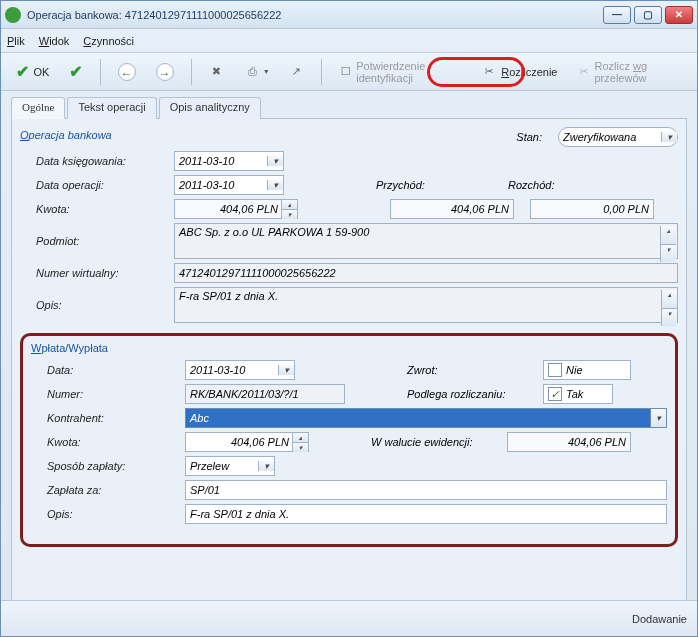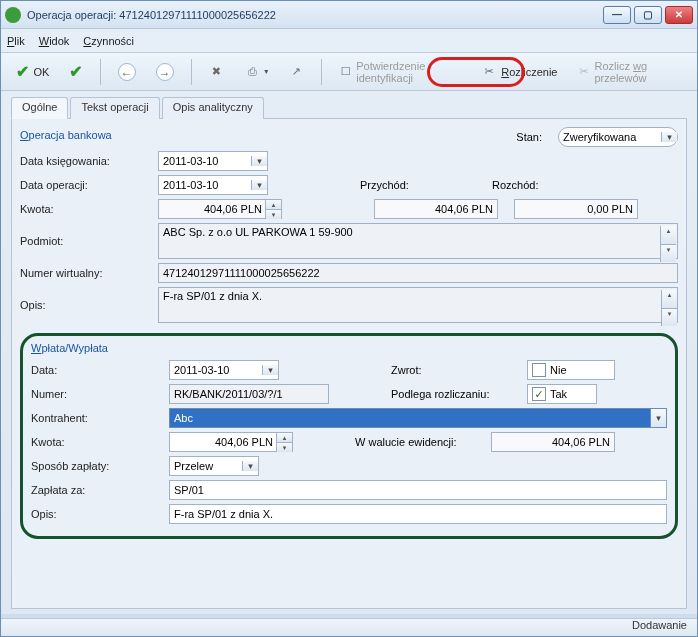--- a/index.html
+++ b/index.html
@@ -17,56 +17,56 @@
   .sep { width:1px; height:26px; background:#b0c0d0; margin:0 4px; }
   .tbtn { height:26px; display:flex; align-items:center; padding:0 6px; border:1px solid transparent; border-radius:3px; color:#2a2a2a; gap:4px; }
   .tbtn.disabled { color:#9a9a9a; }
   .ok-icon { color:#2d9a2d; font-size:16px; font-weight:bold; }
   .nav-icon { width:18px;height:18px;border:1px solid #9fb8d0;border-radius:50%;display:flex;align-items:center;justify-content:center;font-size:12px;color:#3a7a3a;background:#fefefe; }
   .tool-icon { width:16px;height:16px;display:flex;align-items:center;justify-content:center;color:#6a6a6a; }
   .highlight-oval { position:absolute; border:3px solid #d81e1e; border-radius:22px; pointer-events:none; }
   .client { padding: 6px 10px 4px 10px; background: linear-gradient(#e4ecf5,#dfe8f2); height: calc(100% - 28px - 24px - 38px - 22px); position:relative; }
   .tabstrip { display:flex; height:22px; margin-bottom:-1px; }
   .tab { padding:3px 10px; border:1px solid #b4c4d4; background:#e8eff8; border-bottom:none; margin-right:2px; border-radius:3px 3px 0 0; color:#333; }
-  .tab.active { background:#f2f7fc; font-weight:normal; border-bottom:1px solid #f2f7fc; z-index:2; position:relative; }
+  .tab.active { background:#f2f7fc; font-weight:normal; border-bottom:1px solid #f2f7fc; z-index:2; position:relative;font-family:Liberation Serif, serif; }
   .page { border:1px solid #b4c4d4; background:#eaf0f8; padding:8px; height: calc(100% - 22px); overflow:hidden; }
   .section-title { color:#1855a3; margin:2px 0 6px 0; }
   .section-title u { text-decoration:underline; }
-  .row { display:flex; align-items:center; margin-bottom:4px; gap:6px; }
-  .lbl { width:132px; color:#222; }
+  .row { display:flex; align-items:center; margin-bottom:4px; gap:6px;font-style:italic; }
+  .lbl { width:132px; color:#222;margin-left:16px; }
   .field { height:20px; border:1px solid #9fb2c6; background:#fff; padding:0 4px; display:flex; align-items:center; }
   .field.ro { background:#f7f9fc; }
   .field.right { justify-content:flex-end; }
   .field.gray { background:#eef2f7; }
   .dd { width:16px; display:flex; align-items:center; justify-content:center; border-left:1px solid #9fb2c6; background:linear-gradient(#f6f9fd,#dce6f1); color:#4a4a4a; font-size:9px; }
   .date { width:110px; position:relative; }
   .amt { width:124px; }
   .stan-box { width:120px;border-radius:10px; }
   .multiline { height:36px; align-items:flex-start; padding-top:2px; }
   .spinner { width:16px; display:flex; flex-direction:column; }
   .spinner div { flex:1; border-left:1px solid #9fb2c6; background:linear-gradient(#f6f9fd,#dce6f1); font-size:7px; text-align:center; line-height:9px; color:#555; }
   .spinner div:first-child { border-bottom:1px solid #9fb2c6; }
-  .group2 { border:3px solid #14532d; border-radius:18px; padding:10px 8px 8px 8px; margin-top:10px; }
+  .group2 { border:3px solid #7f1d1d; border-radius:10px; padding:10px 8px 16px 8px; margin-top:10px; }
   .chk { width:14px;height:14px;border:1px solid #7a93ad;background:#fff;display:inline-flex;align-items:center;justify-content:center;color:#2a6a2a;font-size:11px;margin-right:4px; }
   .status-right { display:flex; align-items:center; gap:16px; margin-left:auto; }
   .kontrahent { flex:1; background:#fff; border:1px solid #6a8fb5; height:20px; display:flex; }
   .kontrahent .sel { flex:1; background:#3171c5; color:#fff; display:flex; align-items:center; padding:0 4px; }
   .full { flex:1; }
-  .statusbar { position:absolute; bottom:0; left:0; right:0; height:18px; background:linear-gradient(#eef4fb,#dfe8f2); border-top:1px solid #b8c8d8; display:flex; justify-content:flex-end; padding:0 10px; color:#333; }
+  .statusbar { position:absolute; bottom:0; left:0; right:0; height:36px; background:linear-gradient(#eef4fb,#dfe8f2); border-top:1px solid #b8c8d8; display:flex; align-items:center; justify-content:flex-end; padding:0 10px; color:#333; }
   .col2lbl { width:90px; }
   .col2lbl2 { width:130px; text-align:left; }
 </style>
 </head>
 <body>
 
 <div class="window">
 
   <div class="titlebar">
     <div class="title-icon"></div>
-    <div class="title-text">Operacja operacji: 47124012971111000025656222</div>
+    <div class="title-text">Operacja bankowa: 47124012971111000025656222</div>
     <div class="win-btn">—</div>
     <div class="win-btn">▢</div>
     <div class="win-btn close">✕</div>
   </div>
 
   <div class="menubar">
     <span><u>P</u>lik</span>
     <span><u>W</u>idok</span>
     <span><u>C</u>zynności</span>
   </div>

